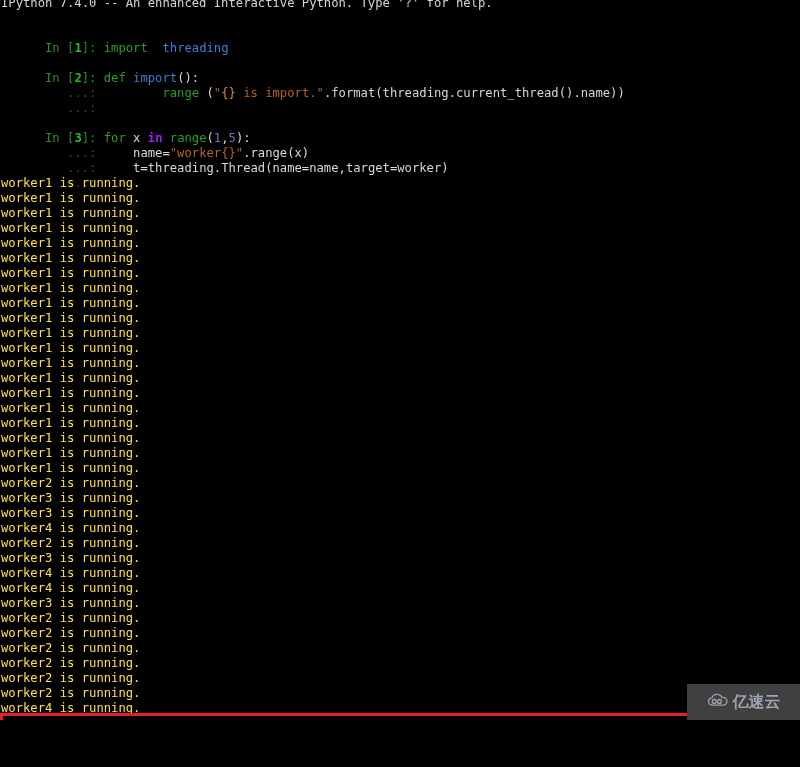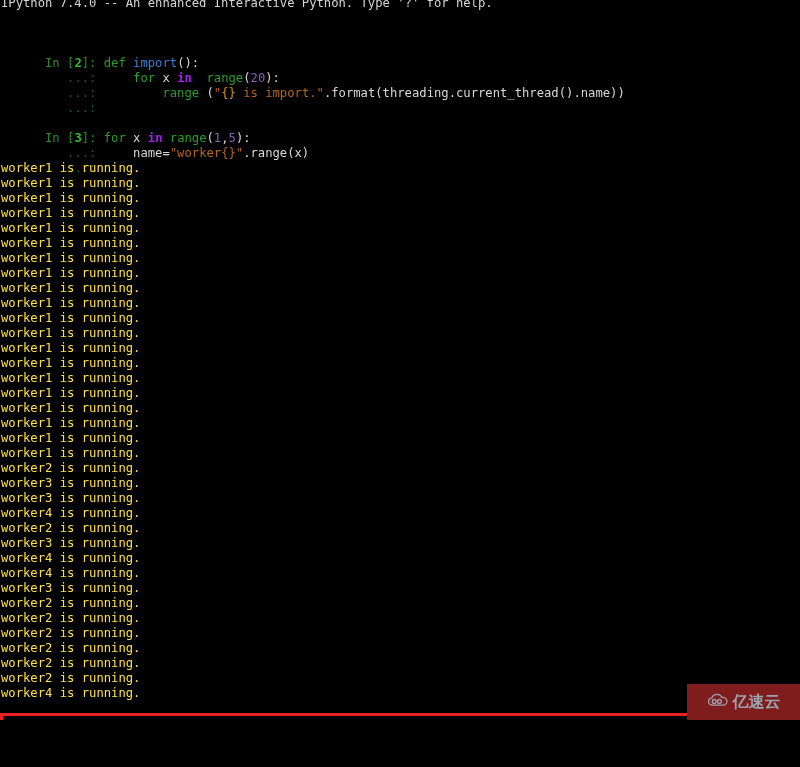--- a/index.html
+++ b/index.html
@@ -62,21 +62,21 @@
     pointer-events: none;
   }
 
   
   #watermark {
     position: absolute;
     right: 0px;
     bottom: 0px;
     width: 113px;
     height: 36px;
-    background: #7f1d1d;
+    background: #404040;
     display: flex;
     align-items: center;
     justify-content: center;
     gap: 4px;
   }
   #watermark .cloud-mark {
     display: block;
   }
   #watermark .wm-text {
     font-family: "DejaVu Sans", "Liberation Sans", sans-serif;
@@ -89,41 +89,44 @@
 </style>
 </head>
 <body>
 
 <div id="terminal">
   <div class="screen">
 
     <div class="line banner">IPython 7.4.0 -- An enhanced Interactive Python. Type '?' for help.</div>
     <div class="line blank"></div>
 
+    <div class="line">
+      <span class="prompt-in">In [</span><span class="prompt-num">1</span><span class="prompt-in">]: </span><span class="code"><span class="kw">import</span><span class="plain">  </span><span class="name">threading</span></span>
+    </div>
     <div class="line blank"></div>
 
     <div class="line">
       <span class="prompt-in">In [</span><span class="prompt-num">2</span><span class="prompt-in">]: </span><span class="code"><span class="kw">def </span><span class="name">import</span><span class="plain">():</span></span>
-    </div>
-    <div class="line">
-      <span class="prompt-cont">   ...: </span><span class="code"><span class="plain">    </span><span class="kw">for </span><span class="plain">x </span><span class="kw-in">in</span><span class="plain">  </span><span class="kw">range</span><span class="plain">(</span><span class="num">20</span><span class="plain">):</span></span>
     </div>
     <div class="line">
       <span class="prompt-cont">   ...: </span><span class="code"><span class="plain">        </span><span class="kw">range </span><span class="plain">(</span><span class="str">"</span><span class="str-brace">{}</span><span class="str"> is import.</span><span class="str">"</span><span class="plain">.format(threading.current_thread().name))</span></span>
     </div>
     <div class="line">
       <span class="prompt-cont">   ...: </span><span class="code"></span>
     </div>
     <div class="line blank"></div>
 
     <div class="line">
       <span class="prompt-in">In [</span><span class="prompt-num">3</span><span class="prompt-in">]: </span><span class="code"><span class="kw">for </span><span class="plain">x </span><span class="kw-in">in</span><span class="plain"> </span><span class="kw">range</span><span class="plain">(</span><span class="num">1</span><span class="plain">,</span><span class="num">5</span><span class="plain">):</span></span>
     </div>
     <div class="line">
       <span class="prompt-cont">   ...: </span><span class="code"><span class="plain">    </span><span class="plain">name=</span><span class="str">"worker{}"</span><span class="plain">.range(x)</span></span>
+    </div>
+    <div class="line">
+      <span class="prompt-cont">   ...: </span><span class="code"><span class="plain">    </span><span class="plain">t=threading.Thread(name=name,target=worker)</span></span>
     </div>
     <div class="line">
       <span class="prompt-cont">   ...: </span><span class="code"></span>
     </div>
 
     <div id="output-block">
         <div class="line out">worker1 is running.</div>
         <div class="line out">worker1 is running.</div>
         <div class="line out">worker1 is running.</div>
         <div class="line out">worker1 is running.</div>

